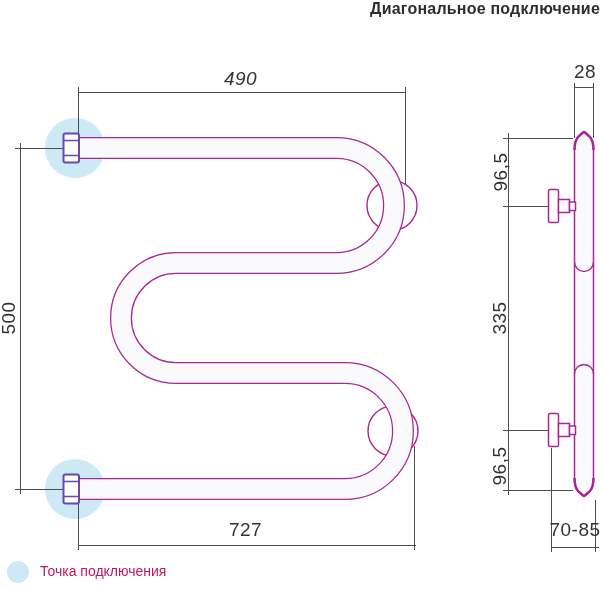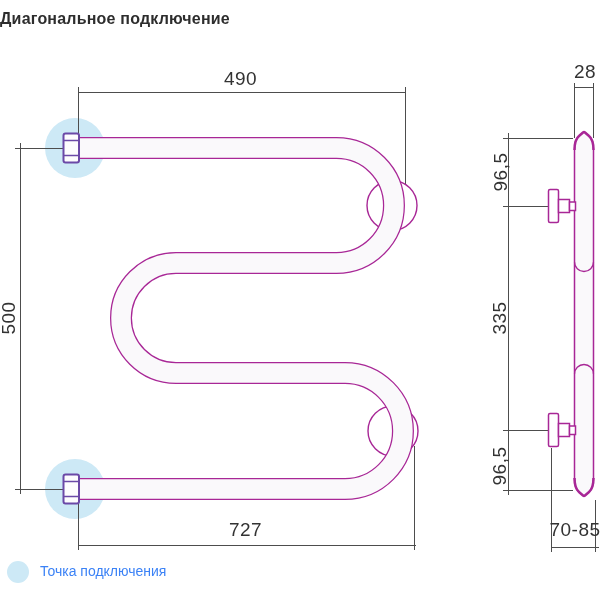--- a/index.html
+++ b/index.html
@@ -1,36 +1,36 @@
 <!DOCTYPE html>
 <html><head>
 <meta charset="utf-8">
 <style>
   html,body{margin:0;padding:0;background:#fff;}
   .canvas{
     position:relative;width:600px;height:590px;background:#fff;overflow:hidden;
     font-family:"Liberation Sans",sans-serif;
   }
   .title{
-    position:absolute;left:0;top:10px;width:100%;text-align:left;
+    position:absolute;left:0;top:0;width:100%;text-align:right;
     font-size:16px;font-weight:bold;color:#2d2d2d;letter-spacing:.2px;
   }
   svg.drawing{position:absolute;left:0;top:0;}
   .dim{
     position:absolute;font-size:19px;line-height:22px;color:#333;
     text-align:center;letter-spacing:.5px;white-space:nowrap;
   }
   .dim.rot{width:60px;height:22px;transform:rotate(-90deg);transform-origin:center center;}
   .legend{position:absolute;left:0;top:556px;width:100%;height:34px;}
   .legend-marker{
     position:absolute;left:7px;top:5px;width:22px;height:22px;border-radius:50%;
     background:#cde9f6;
   }
   .legend-label{
-    position:absolute;left:40px;top:7px;font-size:14px;color:#3b82f6;
+    position:absolute;left:40px;top:7px;font-size:14px;color:#be185d;
   }
 </style>
 </head>
 <body>
 
 <div class="canvas">
 
   <div class="title">Диагональное подключение</div>
 
   <svg class="drawing" width="600" height="590" viewBox="0 0 600 590">
@@ -97,21 +97,21 @@
       <rect x="558.5" y="199.5" width="11" height="13"></rect>
       <rect x="569.5" y="202" width="6" height="8.5"></rect>
     </g>
     <g stroke="#a82796" stroke-width="1.5" fill="#ffffff">
       <rect x="548.5" y="413.5" width="10" height="33" rx="1.5"></rect>
       <rect x="558.5" y="423.5" width="11" height="13"></rect>
       <rect x="569.5" y="426" width="6" height="8.5"></rect>
     </g>
   </svg>
 
-  <div class="dim" style="left:193px;top:68px;width:95px;">490</div>
+  <div class="dim" style="left:193px;top:68px;width:95px;font-style:italic;">490</div>
   <div class="dim rot" style="left:-21px;top:307px;">500</div>
   <div class="dim" style="left:198px;top:519px;width:95px;">727</div>
   <div class="dim" style="left:561px;top:61px;width:48px;">28</div>
   <div class="dim rot" style="left:471px;top:161px;">96,5</div>
   <div class="dim rot" style="left:470px;top:307px;">335</div>
   <div class="dim rot" style="left:470px;top:455px;">96,5</div>
   <div class="dim" style="left:533px;top:519px;width:84px;">70-85</div>
 
   <div class="legend">
     <span class="legend-marker"></span>

